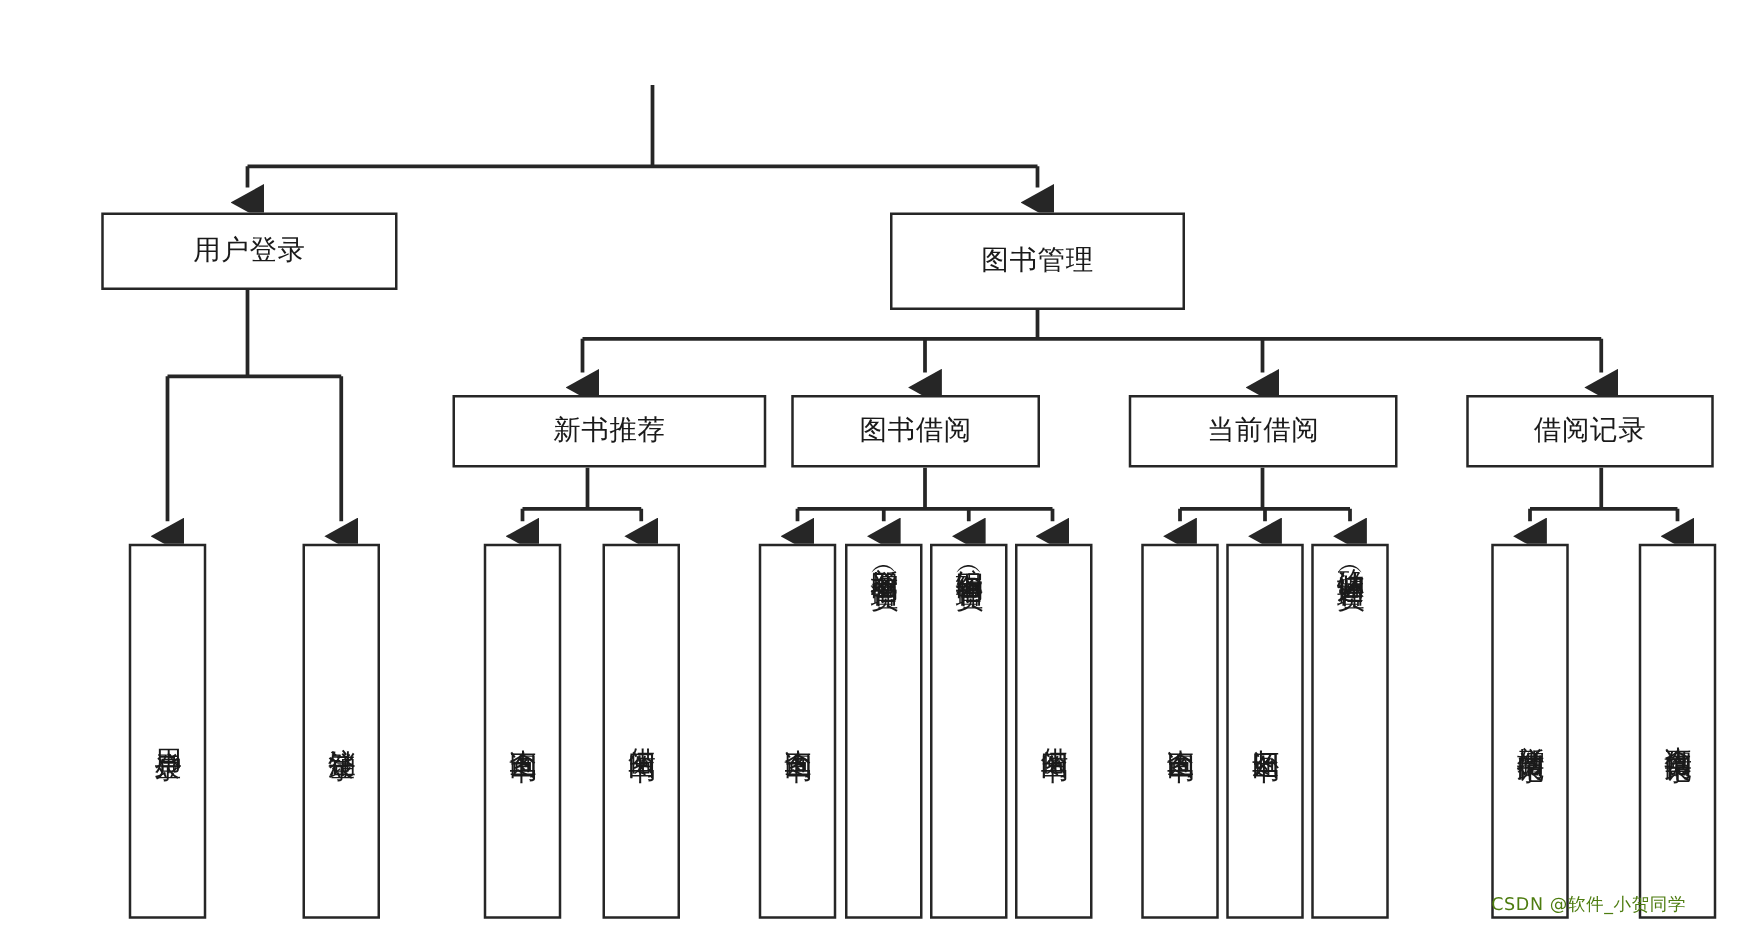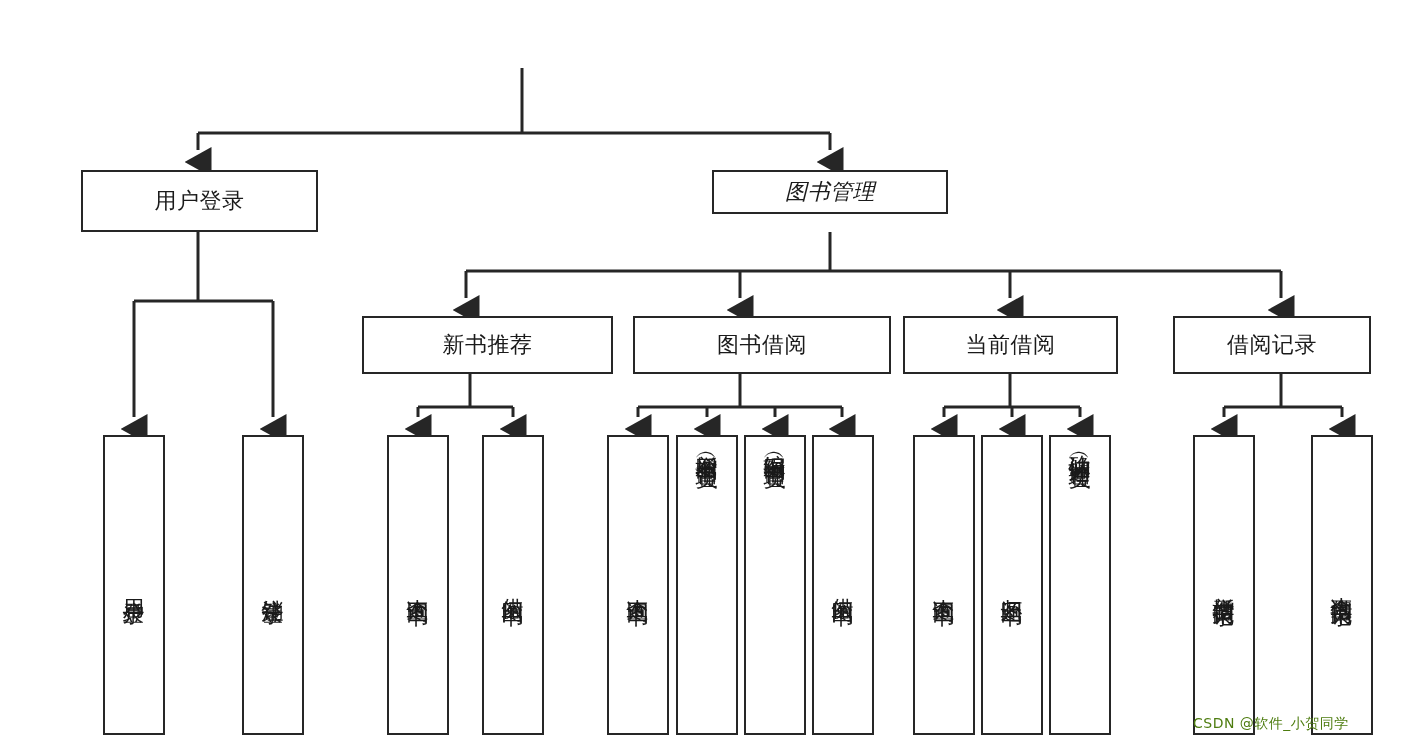--- a/index.html
+++ b/index.html
@@ -118,28 +118,28 @@
       <path d="M 1224,407 L 1342,407"></path>
       <path d="M 1224,407 L 1224,417" marker-end="url(#arrowhead)"></path>
       <path d="M 1342,407 L 1342,417" marker-end="url(#arrowhead)"></path>
     </g>
   </svg>
 
 
   <div class="node-box" style="left:81px; top:170px; width:237px; height:62px;">
     <span class="node-label-h">用户登录</span>
   </div>
-  <div class="node-box" style="left:712px; top:170px; width:236px; height:44px;font-style:italic;">
+  <div class="node-box" style="left:712px; top:170px; width:236px; height:78px;">
     <span class="node-label-h">图书管理</span>
   </div>
 
   <div class="node-box" style="left:362px; top:316px; width:251px; height:58px;">
     <span class="node-label-h">新书推荐</span>
   </div>
-  <div class="node-box" style="left:633px; top:316px; width:258px; height:58px;">
+  <div class="node-box" style="left:633px; top:316px; width:199px; height:58px;">
     <span class="node-label-h">图书借阅</span>
   </div>
   <div class="node-box" style="left:903px; top:316px; width:215px; height:58px;text-align:right;">
     <span class="node-label-h">当前借阅</span>
   </div>
   <div class="node-box" style="left:1173px; top:316px; width:198px; height:58px;">
     <span class="node-label-h">借阅记录</span>
   </div>
 
   <div class="node-box vertical centered" style="left:103px; top:435px; width:62px; height:300px;">

